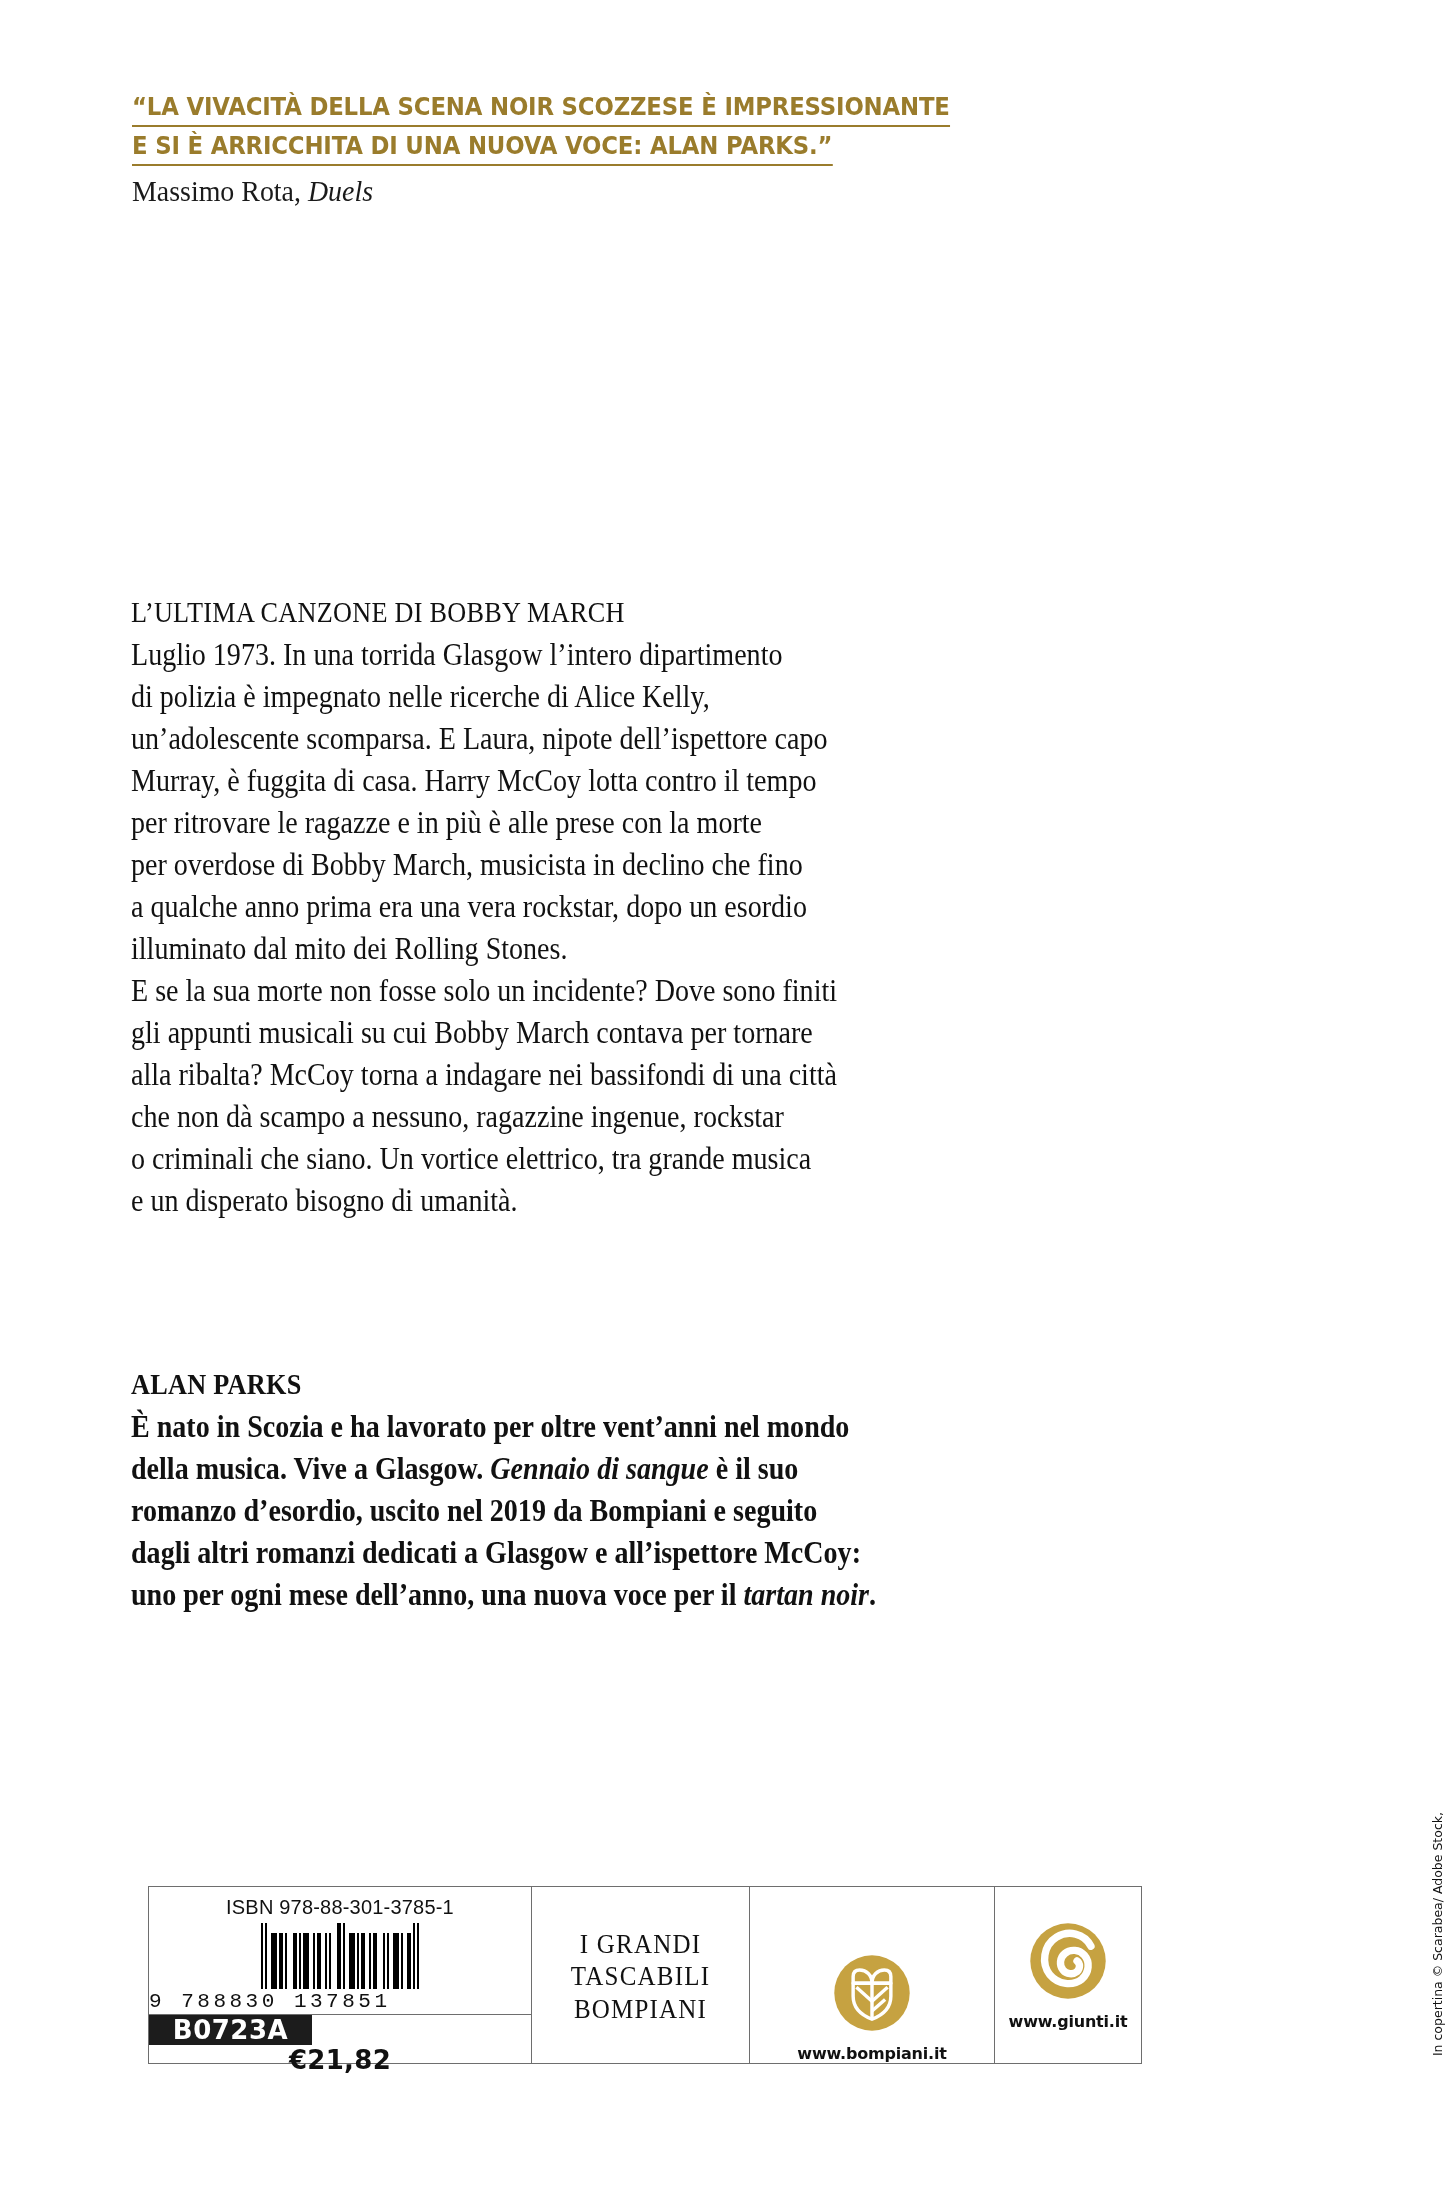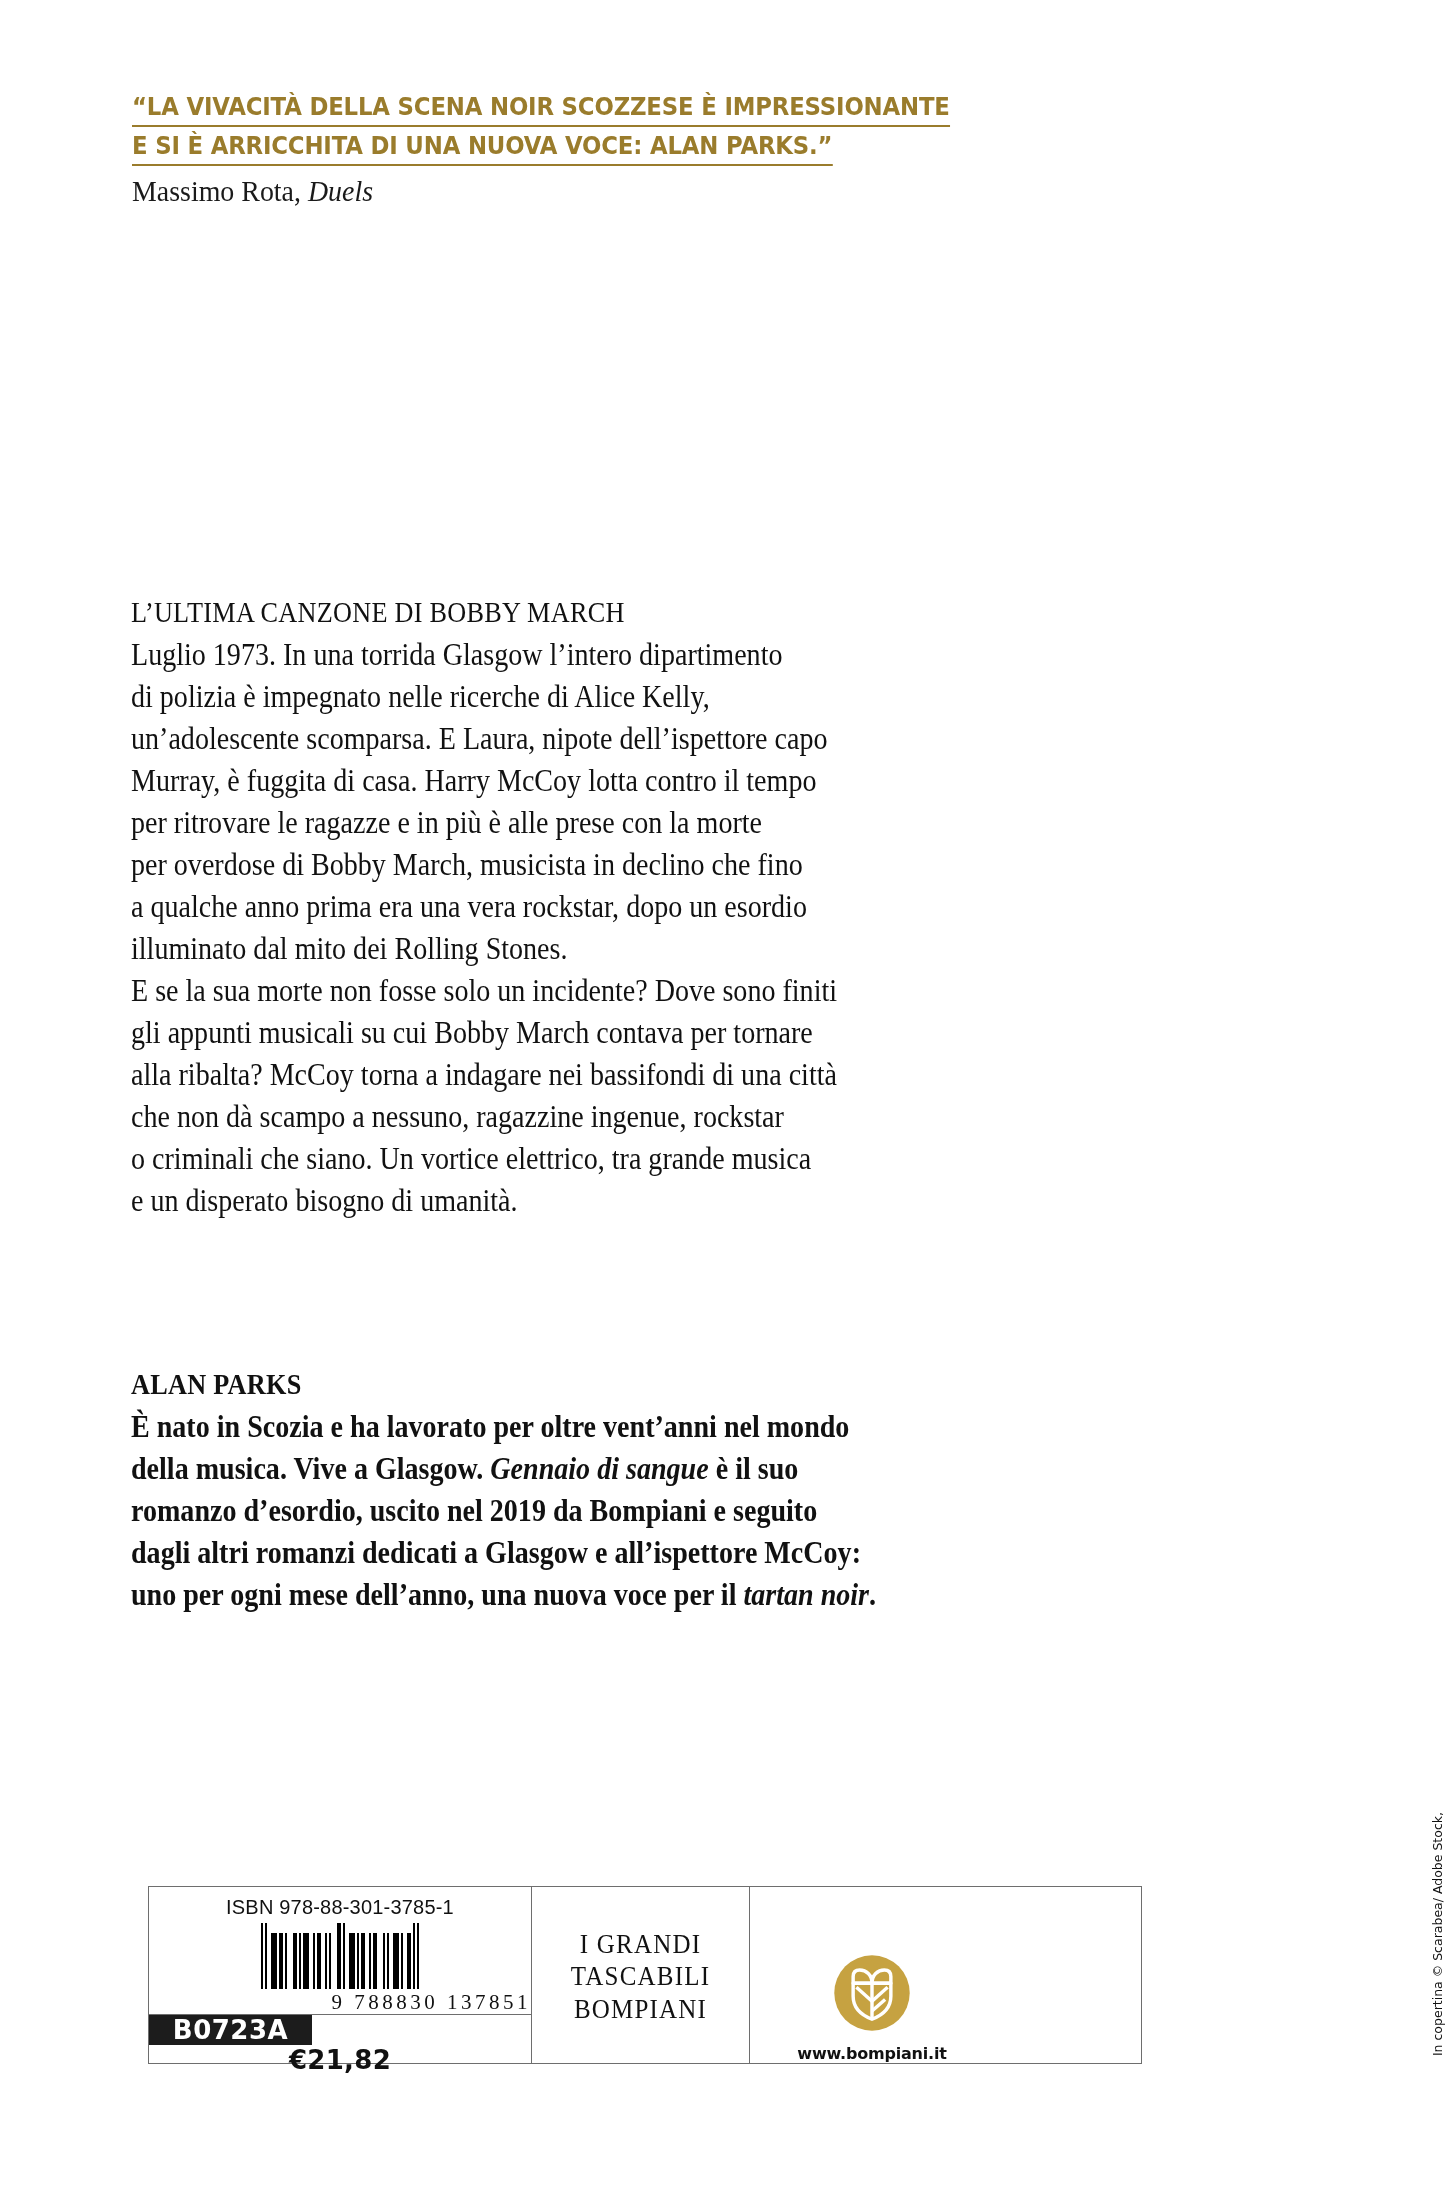--- a/index.html
+++ b/index.html
@@ -135,23 +135,23 @@
   }
   .barcode {
     display: flex;
     align-items: flex-end;
     height: 66px;
     gap: 0;
   }
   .barcode span { display: block; background: #000; }
 
   .barcode-digits {
-    font-family: Liberation Serif, serif;
+    font-family: Liberation Mono, monospace;
     font-size: 21px;
-    text-align: right;
+    text-align: left;
     color: #111;
     letter-spacing: 3.5px;
     margin-top: 1px;
   }
 
   .price-row {
     position: absolute;
     left: 0; right: 0; bottom: 0;
     height: 48px;
     display: flex;
@@ -348,20 +348,27 @@
           <path d="M27 38 L73 38 L73 54 C73 68 63 77 50 82 C37 77 27 68 27 54 Z"></path>
           <path d="M50 38 L50 82"></path>
           <path d="M50 60 L69 43"></path>
           <path d="M50 60 L31 43"></path>
           <path d="M50 72 L66 58"></path>
         </g>
       </svg>
       <div class="logo-url">www.bompiani.it</div>
     </div>
 
+    <div class="fcell cell-logo2">
+      <svg width="82" height="82" viewBox="0 0 100 100">
+        <circle cx="50" cy="50" r="46" fill="#c6a241"></circle>
+        <path d="M78 32 C70 16 50 12 36 21 C20 31 17 53 28 67 C38 79 56 81 67 72 C76 64 77 51 70 43 C64 36 53 35 46 41 C40 46 39 55 44 61 C48 66 56 67 61 63 C65 59 65 53 61 50" fill="none" stroke="#ffffff" stroke-width="9" stroke-linecap="round"></path>
+      </svg>
+      <div class="logo-url">www.giunti.it</div>
+    </div>
 
   </div>
 
   <div class="credits">
     <span>In copertina © Scarabea/ Adobe Stock,</span>
 
   </div>
 
 </div>
 

